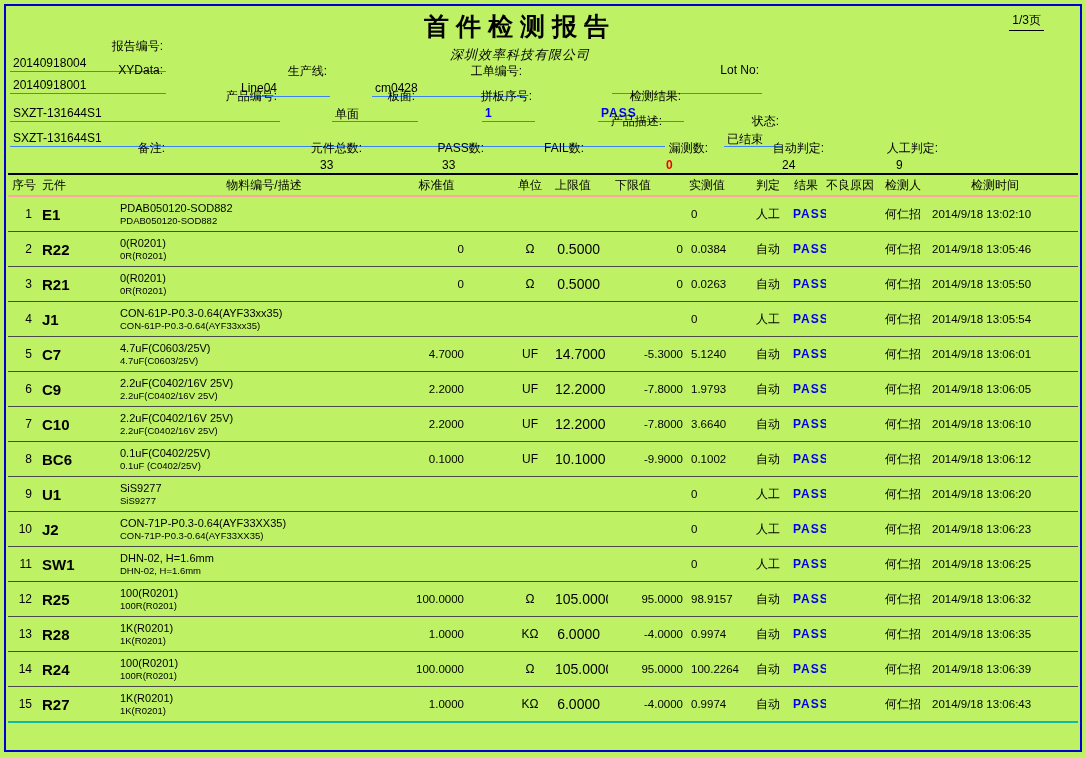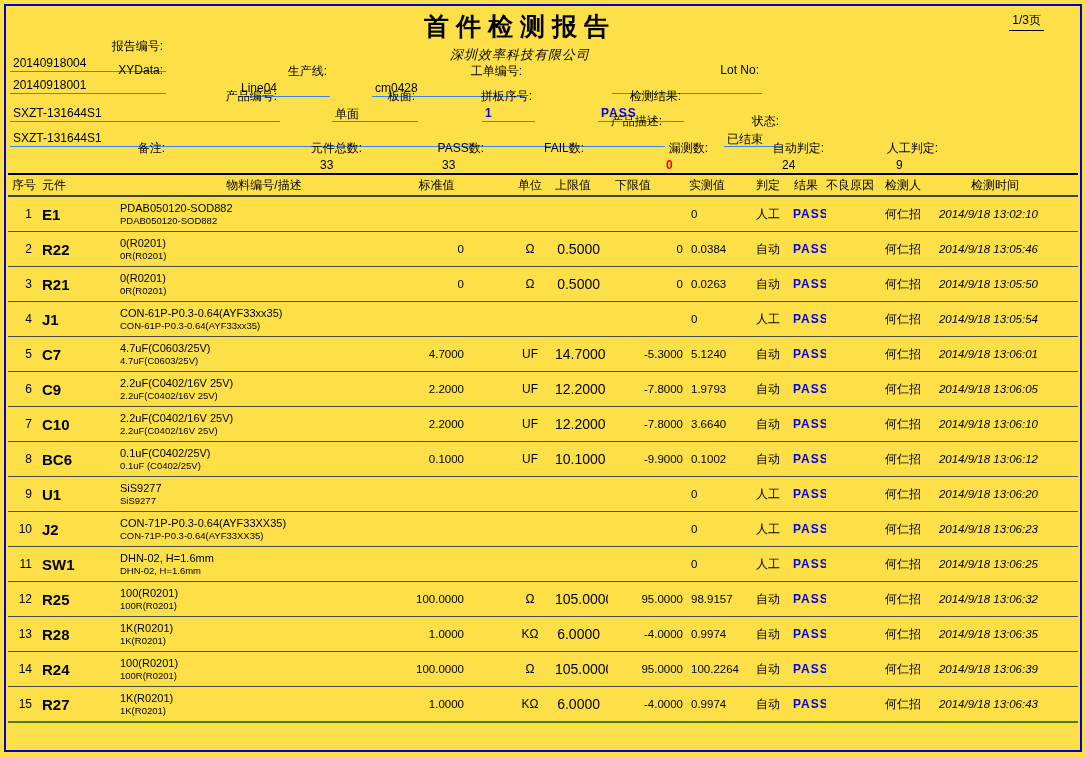--- a/index.html
+++ b/index.html
@@ -1,16 +1,16 @@
 <!DOCTYPE html>
 <html><head>
 <meta charset="utf-8">
 <style>
   html,body{margin:0;padding:0;background:#fff;}
-  .page{position:relative;width:1086px;height:757px;background:#fde047;
+  .page{position:relative;width:1086px;height:757px;background:#bef264;
         font-family:"Liberation Sans",sans-serif;color:#000;overflow:hidden;}
   .frame{position:absolute;left:4px;top:4px;right:4px;bottom:5px;border:2px solid #0000d0;}
 
   .title{position:absolute;left:0;top:10px;width:1040px;text-align:center;
          font-size:25px;font-weight:bold;letter-spacing:7px;}
   .company{position:absolute;left:0;top:46px;width:1040px;text-align:center;
            font-size:13px;font-family:"DejaVu Serif",serif;font-style:italic;letter-spacing:1px;}
   .pagenum{position:absolute;top:12px;right:42px;font-size:12px;
            border-bottom:1px solid #000;padding:0 3px 1px 3px;cursor:pointer;}
 
@@ -21,46 +21,46 @@
   .blue{color:#0000ee;font-weight:bold;letter-spacing:1px;}
   .red{color:#ee0000;font-weight:bold;}
 
   table.report{position:absolute;left:8px;top:173px;width:1070px;border-collapse:collapse;
                table-layout:fixed;border-top:2px solid #000;}
   col.c-seq{width:34px}col.c-comp{width:78px}col.c-desc{width:288px}col.c-std{width:97px}
   col.c-unit{width:50px}col.c-upper{width:53px}col.c-lower{width:80px}col.c-actual{width:62px}
   col.c-judge{width:36px}col.c-result{width:40px}col.c-reason{width:48px}
   col.c-inspector{width:58px}col.c-time{width:146px}
   th{font-size:12px;font-weight:normal;height:20px;padding:0;white-space:nowrap;
-     border-bottom:2px solid #404040;text-align:center;}
+     border-bottom:2px solid #fca5a5;text-align:center;}
   th.c-seq{text-align:left;padding-left:4px;}
   th.c-comp{text-align:left;}
   th.c-std{padding-right:40px;}
   th.c-upper{padding-right:20px;}
   th.c-lower{padding-right:30px;}
   th.c-actual{padding-right:24px;}
   th.c-time{padding-right:20px;}
   td{height:34px;padding:0;vertical-align:middle;font-size:12px;white-space:nowrap;
      border-bottom:1px solid #4a4a4a;overflow:hidden;}
-  tbody tr:last-child td{border-bottom:2px solid #4d7c0f;}
+  tbody tr:last-child td{border-bottom:2px solid #14b8a6;}
   td.c-seq{text-align:right;padding-right:10px;}
   td.c-comp{font-weight:bold;font-size:15px;text-align:left;}
   td.c-desc{text-align:left;}
   .desc-line1{font-size:11px;line-height:13px;}
   .desc-line2{font-size:9.5px;line-height:12px;}
   td.c-std{text-align:right;padding-right:41px;font-size:11.5px;}
   td.c-unit{text-align:center;}
   td.c-upper{text-align:right;padding-right:8px;font-size:14px;}
   td.c-lower{text-align:right;padding-right:5px;font-size:11.5px;}
   td.c-actual{text-align:left;padding-left:3px;font-size:11.5px;}
   td.c-judge{text-align:center;}
   td.c-result{text-align:left;padding-left:7px;color:#0000ee;font-weight:bold;letter-spacing:1px;}
   td.c-reason{text-align:center;}
   td.c-inspector{text-align:center;}
-  td.c-time{text-align:right;padding-right:40px;font-size:11.5px;font-style:italic;}
+  td.c-time{text-align:left;padding-right:40px;font-size:11.5px;}
 </style>
 </head>
 <body>
 
 <div class="page">
   <div class="frame"></div>
 
   <div class="title">首件检测报告</div>
   <div class="company">深圳效率科技有限公司</div>
   <div class="pagenum">1/3页</div>

